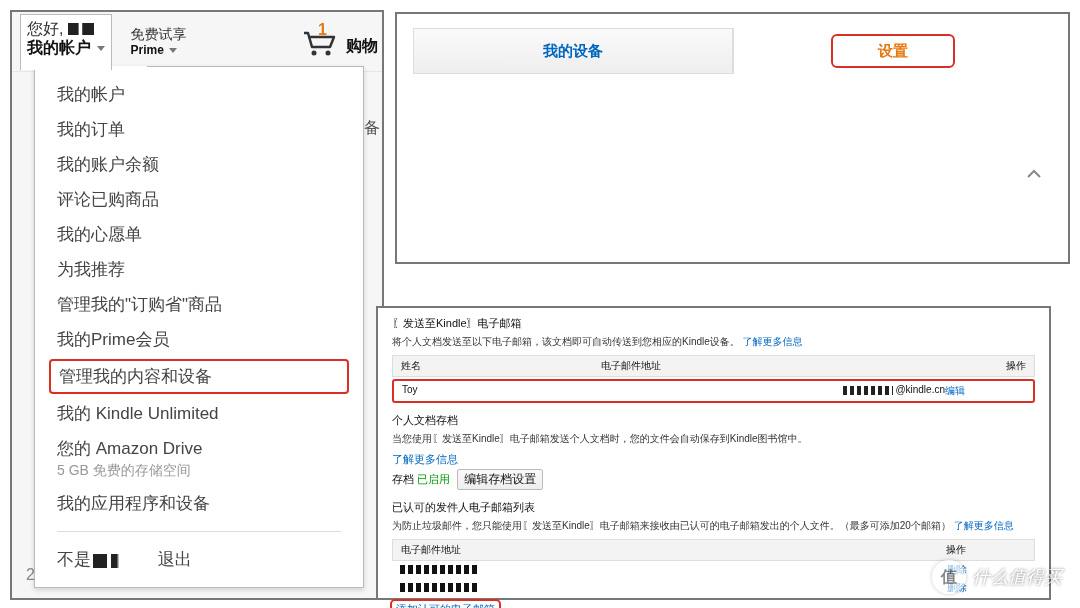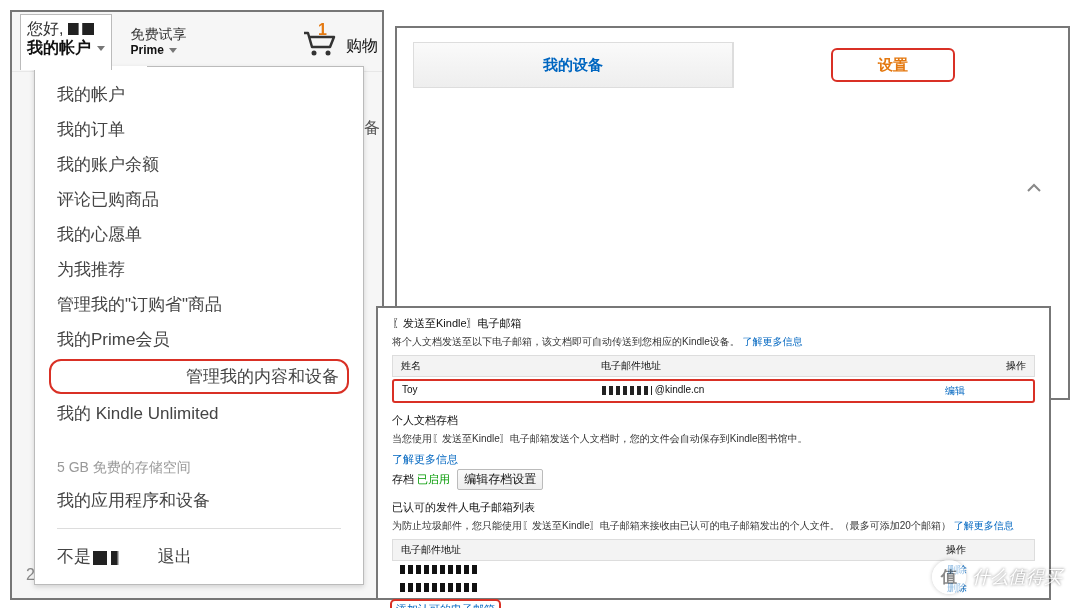--- a/index.html
+++ b/index.html
@@ -47,58 +47,57 @@
     border-left:4px solid transparent;border-right:4px solid transparent;border-top:5px solid #777;
     margin-left:2px; vertical-align:middle;
   }
   .prime-block { margin-left: 18px; font-size:14px; line-height:1.2; }
   .prime-block .small{color:#333;}
   .prime-block .big{color:#111;font-weight:bold;font-size:12px;}
   .cart-block { margin-left: auto; display:flex; align-items:flex-end; padding-right:4px; }
   .cart-icon { width:44px; height:30px; position:relative; }
   .cart-icon svg { display:block; }
   .cart-count { position:absolute; top:-6px; left:18px; color:#e47911; font-weight:bold; font-size:16px; }
-  .cart-label { font-size:16px; font-weight:normal; color:#111; margin-left:2px; }
+  .cart-label { font-size:16px; font-weight:bold; color:#111; margin-left:2px; }
   .dropdown {
     position:absolute; top:54px; left:22px;
     width: 330px; background:#fff;
     border:1px solid #bbb;
     box-shadow: 0 2px 5px rgba(0,0,0,0.15);
     z-index:5;
     padding: 10px 0;
   }
   .dropdown::before{
     content:""; position:absolute; top:-1px; left:0; width:112px; height:1px; background:#fff;
   }
   .dropdown .item {
     padding: 6px 22px;
     font-size: 17px;
     color: #444;
     cursor: pointer;
   }
   .dropdown .item.highlight {
     border: 2px solid #d93025;
-    border-radius: 12px;
+    border-radius: 4px;
     margin: 2px 14px;
     padding: 4px 8px;
-    text-align: right;
   }
   .dropdown .item .sub { font-size:14px; color:#999; }
   .dropdown .divider { height:1px; background:#ddd; margin:10px 22px; }
   .dropdown .bottom-row { padding: 6px 22px; font-size:17px; color:#444; }
   .dropdown .bottom-row .logout { margin-left: 26px; text-align: center; }
   .small-blur { display:inline-block; width:14px;height:14px;background:#222;vertical-align:middle;margin:0 2px;}
   .small-blur2 { display:inline-block; width:14px;height:14px;background:linear-gradient(90deg,#222 40%,#fff 60%);vertical-align:middle;margin:0 2px;}
   .behind-text { position:absolute; right:2px; top:106px; font-size:16px; color:#555; }
   .date-text { position:absolute; left:14px; bottom:12px; font-size:16px; color:#888; }
 
   
   .right-top {
-    position:absolute; left:395px; top:26px;
-    width:675px; height:374px;
+    position:absolute; left:395px; top:12px;
+    width:675px; height:252px;
     border:2px solid #777;
     background:#fff;
   }
   .tabs-row {
     display:flex;
     margin: 14px 16px 0 16px;
     height: 46px;
   }
   .tab {
     flex:1;
@@ -143,21 +142,21 @@
     font-size: 11px;
     color:#111;
   }
   .rb-title { font-size:11px; margin-bottom:4px; }
   .rb-sub { font-size:10px; color:#333; margin-bottom:6px; }
   .link { color:#0066c0; cursor:pointer; }
   .tbl { width:100%; }
   .tbl-head { display:flex; background:#f3f3f3; border:1px solid #ddd; padding:3px 8px; font-size:10px;}
   .tbl-head .c1{flex:0 0 200px;} .tbl-head .c2{flex:1;} .tbl-head .c3{flex:0 0 80px; text-align:right;}
   .tbl-row { display:flex; border:2px solid #d93025; border-radius:3px; padding:3px 8px; font-size:10px; margin-top:2px;}
-  .tbl-row .c1{flex:0 0 200px;} .tbl-row .c2{flex:1;} .tbl-row .c3{flex:0 0 80px; text-align:left;}
+  .tbl-row .c1{flex:0 0 200px;} .tbl-row .c2{flex:1;text-align:right;} .tbl-row .c3{flex:0 0 80px; text-align:left;}
   .email-blur{display:inline-block;width:50px;height:9px;background:repeating-linear-gradient(90deg,#222 0,#222 4px,#fff 4px,#fff 7px);vertical-align:middle;}
   .sect { margin-top:10px; }
   .btn-small { display:inline-block; border:1px solid #bbb; background:linear-gradient(#fafafa,#eee); padding:1px 6px; font-size:12px; border-radius:2px; margin-left:4px; cursor:pointer;}
   .status-on { color:#090; }
   .tbl2-head { display:flex; background:#f3f3f3; border:1px solid #ddd; padding:3px 8px; font-size:10px;}
   .tbl2-head .c1{flex:1;} .tbl2-head .c3{flex:0 0 80px;}
   .tbl2-row { display:flex; padding:2px 8px; font-size:10px;}
   .tbl2-row .c1{flex:1;} .tbl2-row .c3{flex:0 0 80px;}
   .add-link { outline:2px solid #d93025; border-radius:3px; padding:1px 4px; display:inline-block; margin-top:4px;}
   .addr-blur{display:inline-block;width:80px;height:9px;background:repeating-linear-gradient(90deg,#111 0,#111 5px,#fff 5px,#fff 8px);vertical-align:middle;filter:blur(0.5px);}
@@ -210,21 +209,21 @@
     <div class="item">我的订单</div>
     <div class="item">我的账户余额</div>
     <div class="item">评论已购商品</div>
     <div class="item">我的心愿单</div>
     <div class="item">为我推荐</div>
     <div class="item">管理我的"订购省"商品</div>
     <div class="item">我的Prime会员</div>
     <div class="item highlight">管理我的内容和设备</div>
     <div class="item">我的 Kindle Unlimited</div>
     <div class="item">
-      <br>
+      <span>您的 Amazon Drive</span><br>
       <span class="sub">5 GB 免费的存储空间</span>
     </div>
     <div class="item">我的应用程序和设备</div>
     <div class="divider"></div>
     <div class="bottom-row">
       <span>不是</span><span class="small-blur"></span><span class="small-blur2"></span>
       <span class="logout">退出</span>
     </div>
   </div>
 

